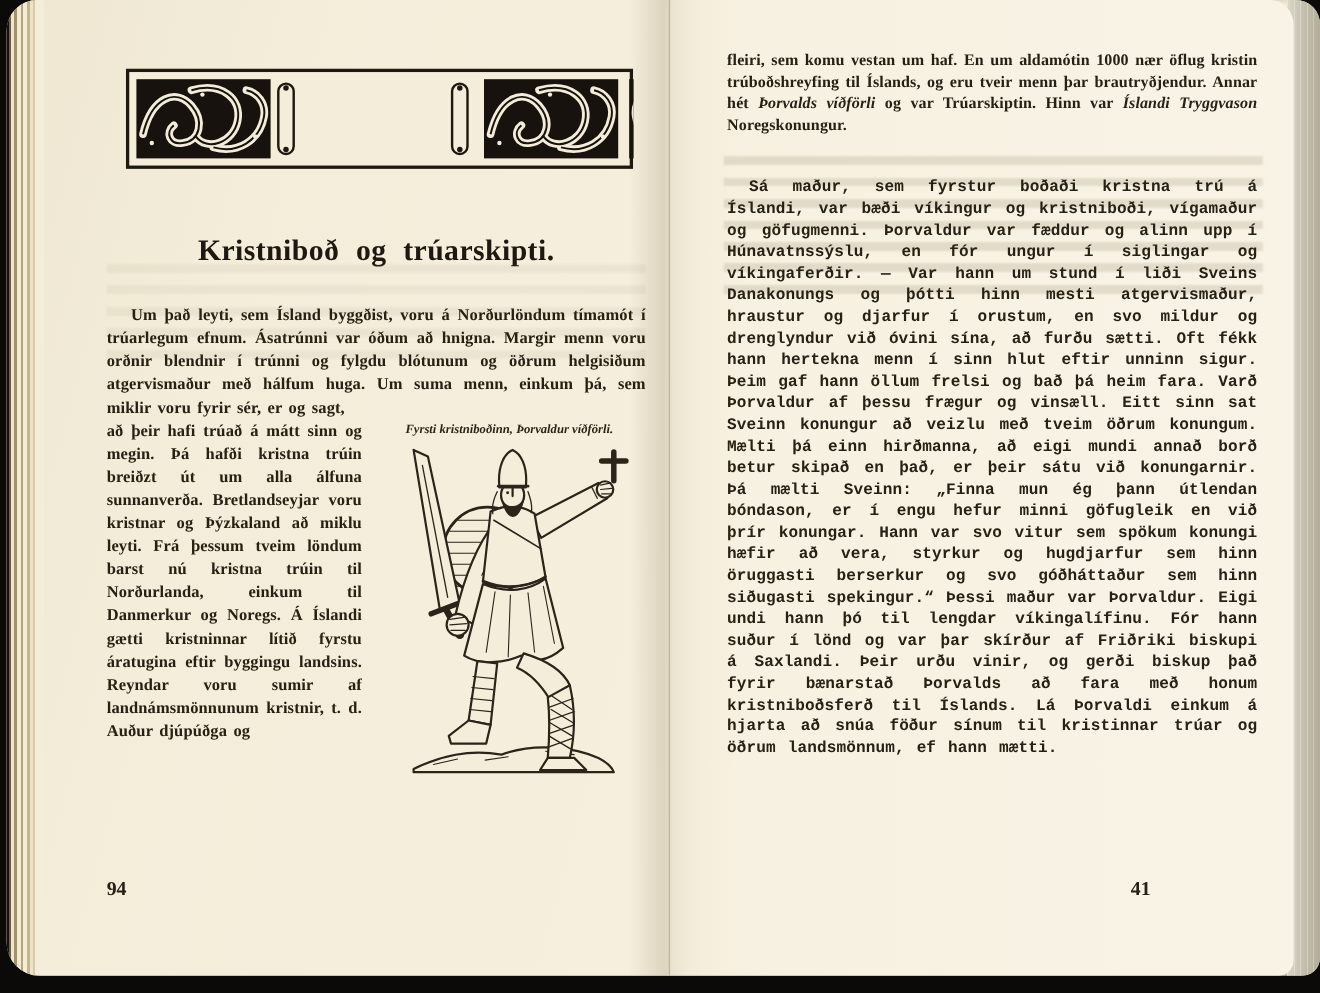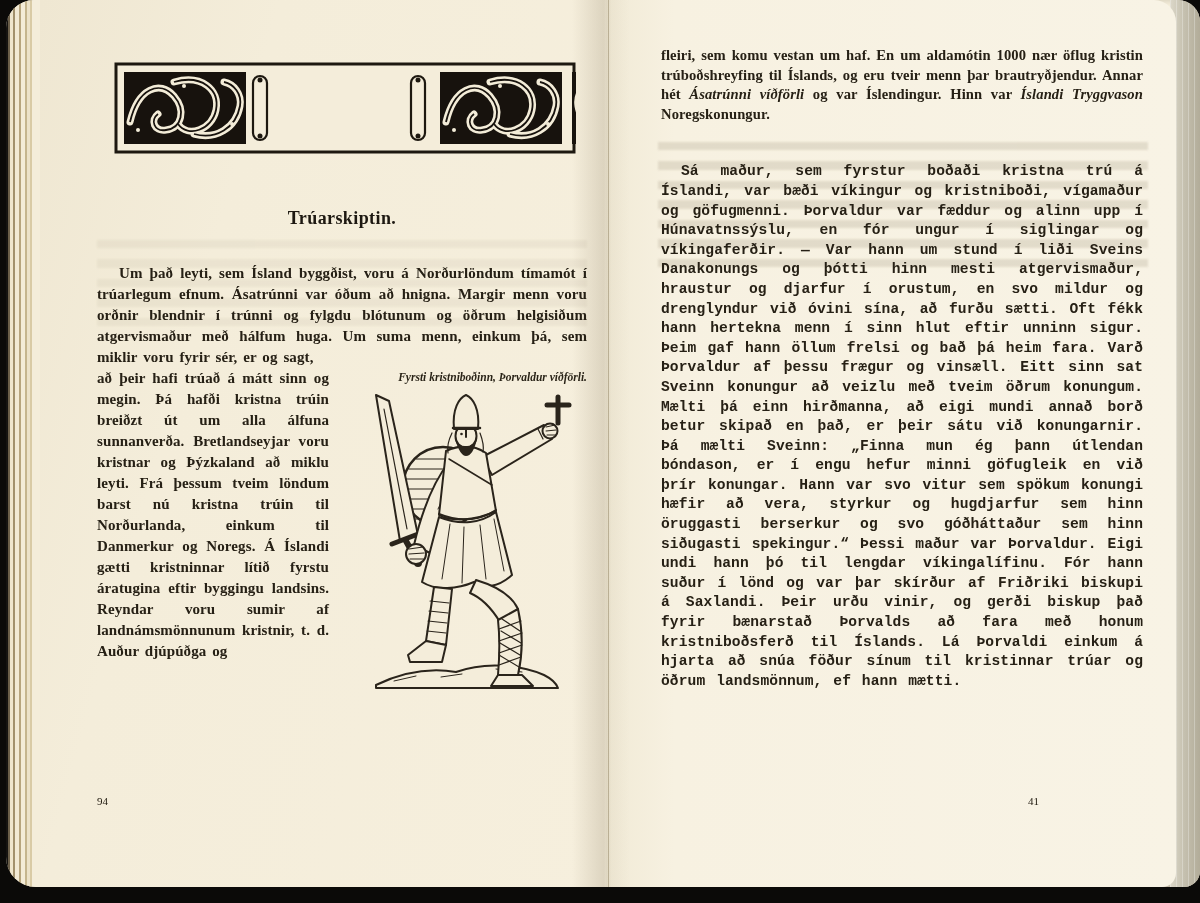--- a/index.html
+++ b/index.html
@@ -65,38 +65,38 @@
   }
   .flow{width:490px;margin:34px 0 0 57px;position:relative;z-index:2;}
   .bodytext{
     font-size:15px;line-height:21px;font-weight:700;text-align:justify;
     letter-spacing:.1px;word-spacing:2px;margin:0;color:#262015;
   }
   .indent{text-indent:22px;}
   .illus-float{float:right;width:248px;margin:2px 0 6px 10px;}
   .illus-caption{
     font-size:11.5px;line-height:15px;font-weight:700;font-style:italic;
-    text-align:right;margin:0 0 4px 0;color:#2a2418;
+    text-align:center;margin:0 0 4px 0;color:#2a2418;
   }
   .viking-svg{display:block;margin:0 auto;}
   
   .rp-content{position:relative;z-index:2;margin:46px 33px 0 55px;width:482px;}
   .bodytext-r{
     font-size:14.6px;line-height:19.6px;font-weight:700;text-align:justify;
     letter-spacing:.1px;word-spacing:2px;margin:0;color:#262015;
   }
   .it{font-style:italic;}
   .section-heading-right{
     text-align:center;margin:70px 0 0 0;
     font-size:19px;font-weight:700;letter-spacing:.3px;word-spacing:5px;color:#1d1811;
   }
   .para-main{margin-top:38px;text-indent:20px;font-family:Liberation Mono, monospace;}
   .para-last{text-indent:20px;}
   .page-number{
-    position:absolute;bottom:80px;font-size:11px;font-weight:400;color:#262015;
+    position:absolute;bottom:68px;font-size:18px;font-weight:700;color:#262015;
   }
   .pn-left{left:57px;}
   .pn-right{left:422px;}
 </style>
 </head>
 <body>
 
 <div class="book">
 
   <div class="edge-left"></div>
@@ -126,22 +126,22 @@
         </g>
       </defs>
       <rect x="2" y="6" width="458" height="88" fill="#f4edda" stroke="#1d1810" stroke-width="3"></rect>
       <use href="#knotg" x="10" y="14"></use>
       <use href="#knotg" x="168" y="14" transform="translate(458,0) scale(-1,1) translate(-290,0)"></use>
       <use href="#knotg" x="326" y="14"></use>
       <use href="#sep" x="135" y="14"></use>
       <use href="#sep" x="293" y="14"></use>
     </svg>
 
-
-    <h2 class="section-heading-left">Trúarskiptin.</h2>
+    <h1 class="chapter-title">Kristniboð og trúarskipti.</h1>
+
 
     <div class="flow">
       <p class="bodytext indent">Um það leyti, sem Ísland byggðist, voru á Norðurlöndum tímamót í trúarlegum efnum. Ásatrúnni var óðum að hnigna. Margir menn voru orðnir blendnir í trúnni og fylgdu blótunum og öðrum helgisiðum atgervismaður með hálfum huga. Um suma menn, einkum þá, sem miklir voru fyrir sér, er og sagt,</p>
 
       <div class="illus-float">
         <p class="illus-caption">Fyrsti kristniboðinn, Þorvaldur víðförli.</p>
 
         <svg class="viking-svg" width="235" height="315" viewBox="0 0 235 315">
           <g stroke="#2a241b" stroke-width="2" fill="none" stroke-linejoin="round" stroke-linecap="round">
 
@@ -206,21 +206,21 @@
       <p class="bodytext">að þeir hafi trúað á mátt sinn og megin. Þá hafði kristna trúin breiðzt út um alla álfuna sunnanverða. Bretlandseyjar voru kristnar og Þýzkaland að miklu leyti. Frá þessum tveim löndum barst nú kristna trúin til Norðurlanda, einkum til Danmerkur og Noregs. Á Íslandi gætti kristninnar lítið fyrstu áratugina eftir byggingu landsins. Reyndar voru sumir af landnámsmönnunum kristnir, t. d. Auður djúpúðga og</p>
     </div>
 
     <span class="page-number pn-left">94</span>
   </div>
 
   <div class="page page-right">
     <div class="ghost ghost-right"></div>
 
     <div class="rp-content">
-      <p class="bodytext-r"><span>fleiri, sem komu vestan um haf. En um aldamótin 1000 nær öflug kristin trúboðshreyfing til Íslands, og eru tveir menn þar brautryðjendur. Annar hét </span><span class="it">Ásatrúnni víðförli</span><span> og var Íslendingur. Hinn var </span><span class="it">Íslandi Tryggvason</span><span> Noregskonungur.</span></p>
+      <p class="bodytext-r"><span>fleiri, sem komu vestan um haf. En um aldamótin 1000 nær öflug kristin trúboðshreyfing til Íslands, og eru tveir menn þar brautryðjendur. Annar hét </span><span class="it">Þorvalds víðförli</span><span> og var Trúarskiptin. Hinn var </span><span class="it">Íslandi Tryggvason</span><span> Noregskonungur.</span></p>
 
 
       <p class="bodytext-r para-main">Sá maður, sem fyrstur boðaði kristna trú á Íslandi, var bæði víkingur og kristniboði, vígamaður og göfugmenni. Þorvaldur var fæddur og alinn upp í Húnavatnssýslu, en fór ungur í siglingar og víkingaferðir. — Var hann um stund í liði Sveins Danakonungs og þótti hinn mesti atgervismaður, hraustur og djarfur í orustum, en svo mildur og drenglyndur við óvini sína, að furðu sætti. Oft fékk hann hertekna menn í sinn hlut eftir unninn sigur. Þeim gaf hann öllum frelsi og bað þá heim fara. Varð Þorvaldur af þessu frægur og vinsæll. Eitt sinn sat Sveinn konungur að veizlu með tveim öðrum konungum. Mælti þá einn hirðmanna, að eigi mundi annað borð betur skipað en það, er þeir sátu við konungarnir. Þá mælti Sveinn: „Finna mun ég þann útlendan bóndason, er í engu hefur minni göfugleik en við þrír konungar. Hann var svo vitur sem spökum konungi hæfir að vera, styrkur og hugdjarfur sem hinn öruggasti berserkur og svo góðháttaður sem hinn siðugasti spekingur.“ Þessi maður var Þorvaldur. Eigi undi hann þó til lengdar víkingalífinu. Fór hann suður í lönd og var þar skírður af Friðriki biskupi á Saxlandi. Þeir urðu vinir, og gerði biskup það fyrir bænarstað Þorvalds að fara með honum kristniboðsferð til Íslands. Lá Þorvaldi einkum á hjarta að snúa föður sínum til kristinnar trúar og öðrum landsmönnum, ef hann mætti.</p>
 
     </div>
 
     <span class="page-number pn-right">41</span>
   </div>
 
   <div class="gutter"></div>

